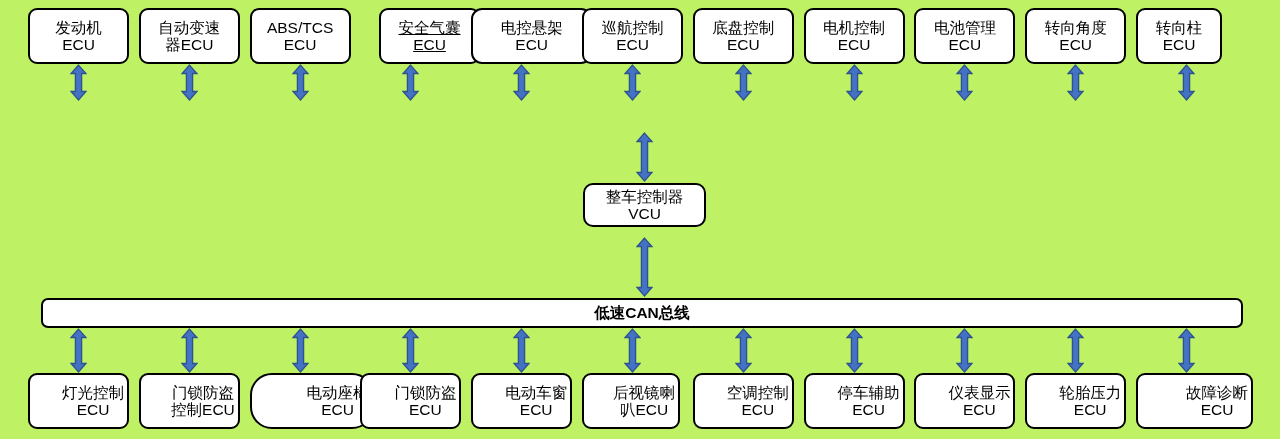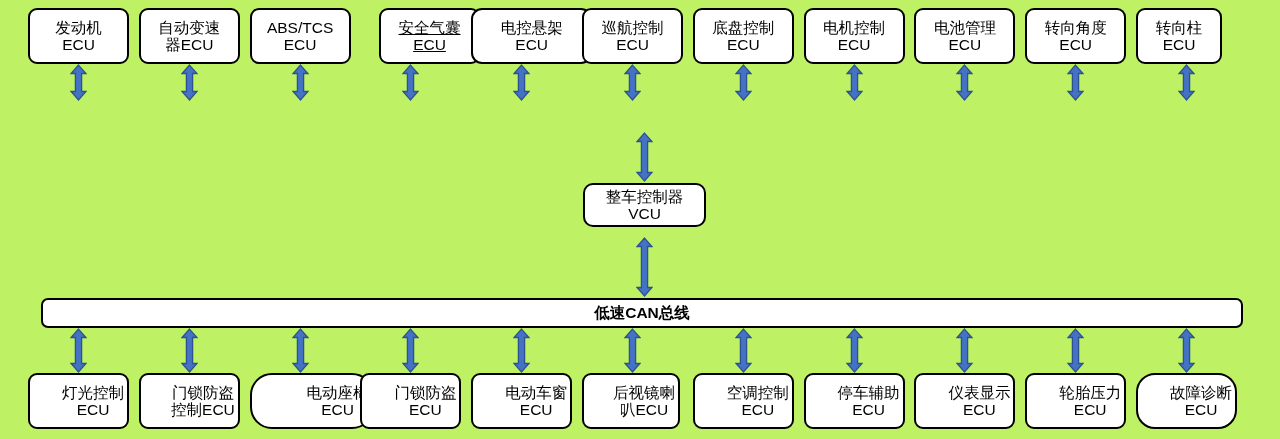--- a/index.html
+++ b/index.html
@@ -306,19 +306,19 @@
 ECU</span>
       </div>
       <div class="node bottom" style="left: 914.4px; width: 101px;">
         <span class="label">仪表显示
 ECU</span>
       </div>
       <div class="node bottom" style="left: 1025.2px; width: 101px;">
         <span class="label">轮胎压力
 ECU</span>
       </div>
-      <div class="node bottom" style="left: 1136px; width: 101px; border-radius: 19px;">
+      <div class="node bottom" style="left: 1136px; width: 117px;">
         <span class="label">故障诊断
 ECU</span>
       </div>
     </div>
 
 </div>
 
 </body></html>

